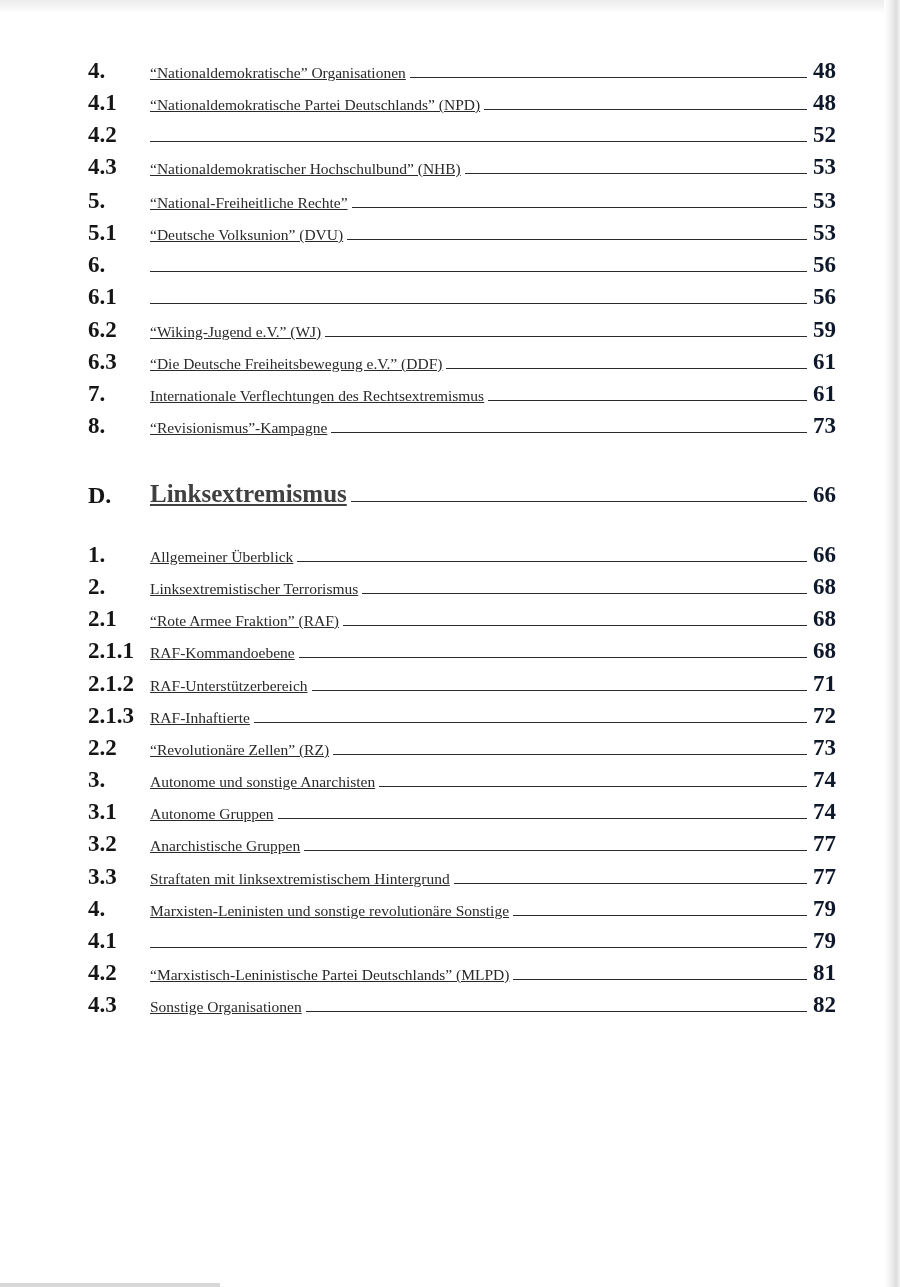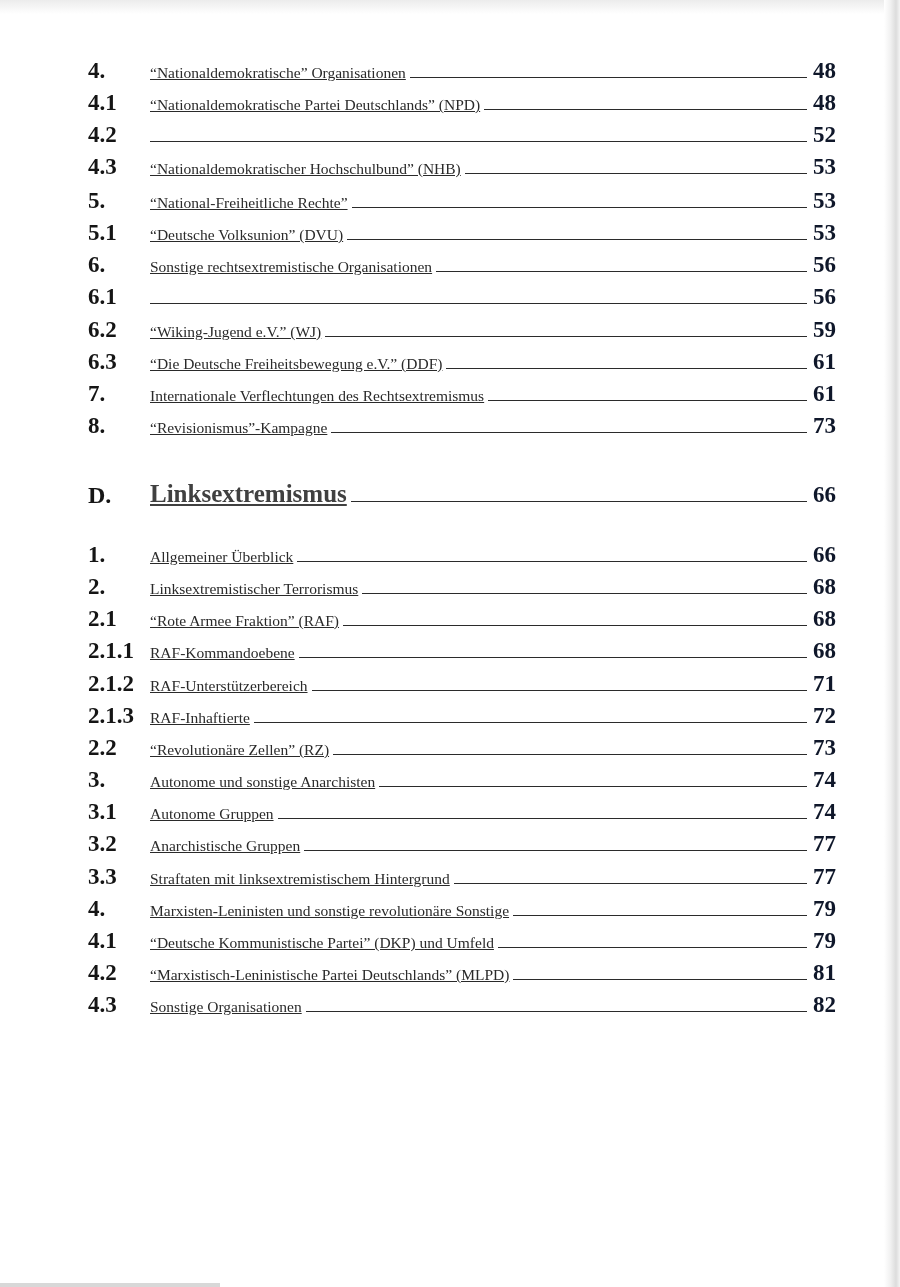--- a/index.html
+++ b/index.html
@@ -86,21 +86,20 @@
     <span class="page">53</span>
   </div>
   <div class="row" style="top:216px">
     <span class="num">5.1</span>
     <span class="title">“Deutsche Volksunion” (DVU)</span>
     <span class="leader"></span>
     <span class="page">53</span>
   </div>
   <div class="row" style="top:248px">
     <span class="num">6.</span>
-    <span class="title">Sonstige rechtsextremistische Organisationen</span>
     <span class="leader"></span>
     <span class="page">56</span>
   </div>
   <div class="row" style="top:280px">
     <span class="num">6.1</span>
     <span class="leader"></span>
     <span class="page">56</span>
   </div>
   <div class="row" style="top:313px">
     <span class="num">6.2</span>
@@ -201,21 +200,20 @@
     <span class="page">77</span>
   </div>
   <div class="row" style="top:892px">
     <span class="num">4.</span>
     <span class="title">Marxisten-Leninisten und sonstige revolutionäre Sonstige</span>
     <span class="leader"></span>
     <span class="page">79</span>
   </div>
   <div class="row" style="top:924px">
     <span class="num">4.1</span>
-    <span class="title">“Deutsche Kommunistische Partei” (DKP) und Umfeld</span>
     <span class="leader"></span>
     <span class="page">79</span>
   </div>
   <div class="row" style="top:956px">
     <span class="num">4.2</span>
     <span class="title">“Marxistisch-Leninistische Partei Deutschlands” (MLPD)</span>
     <span class="leader"></span>
     <span class="page">81</span>
   </div>
   <div class="row" style="top:988px">

